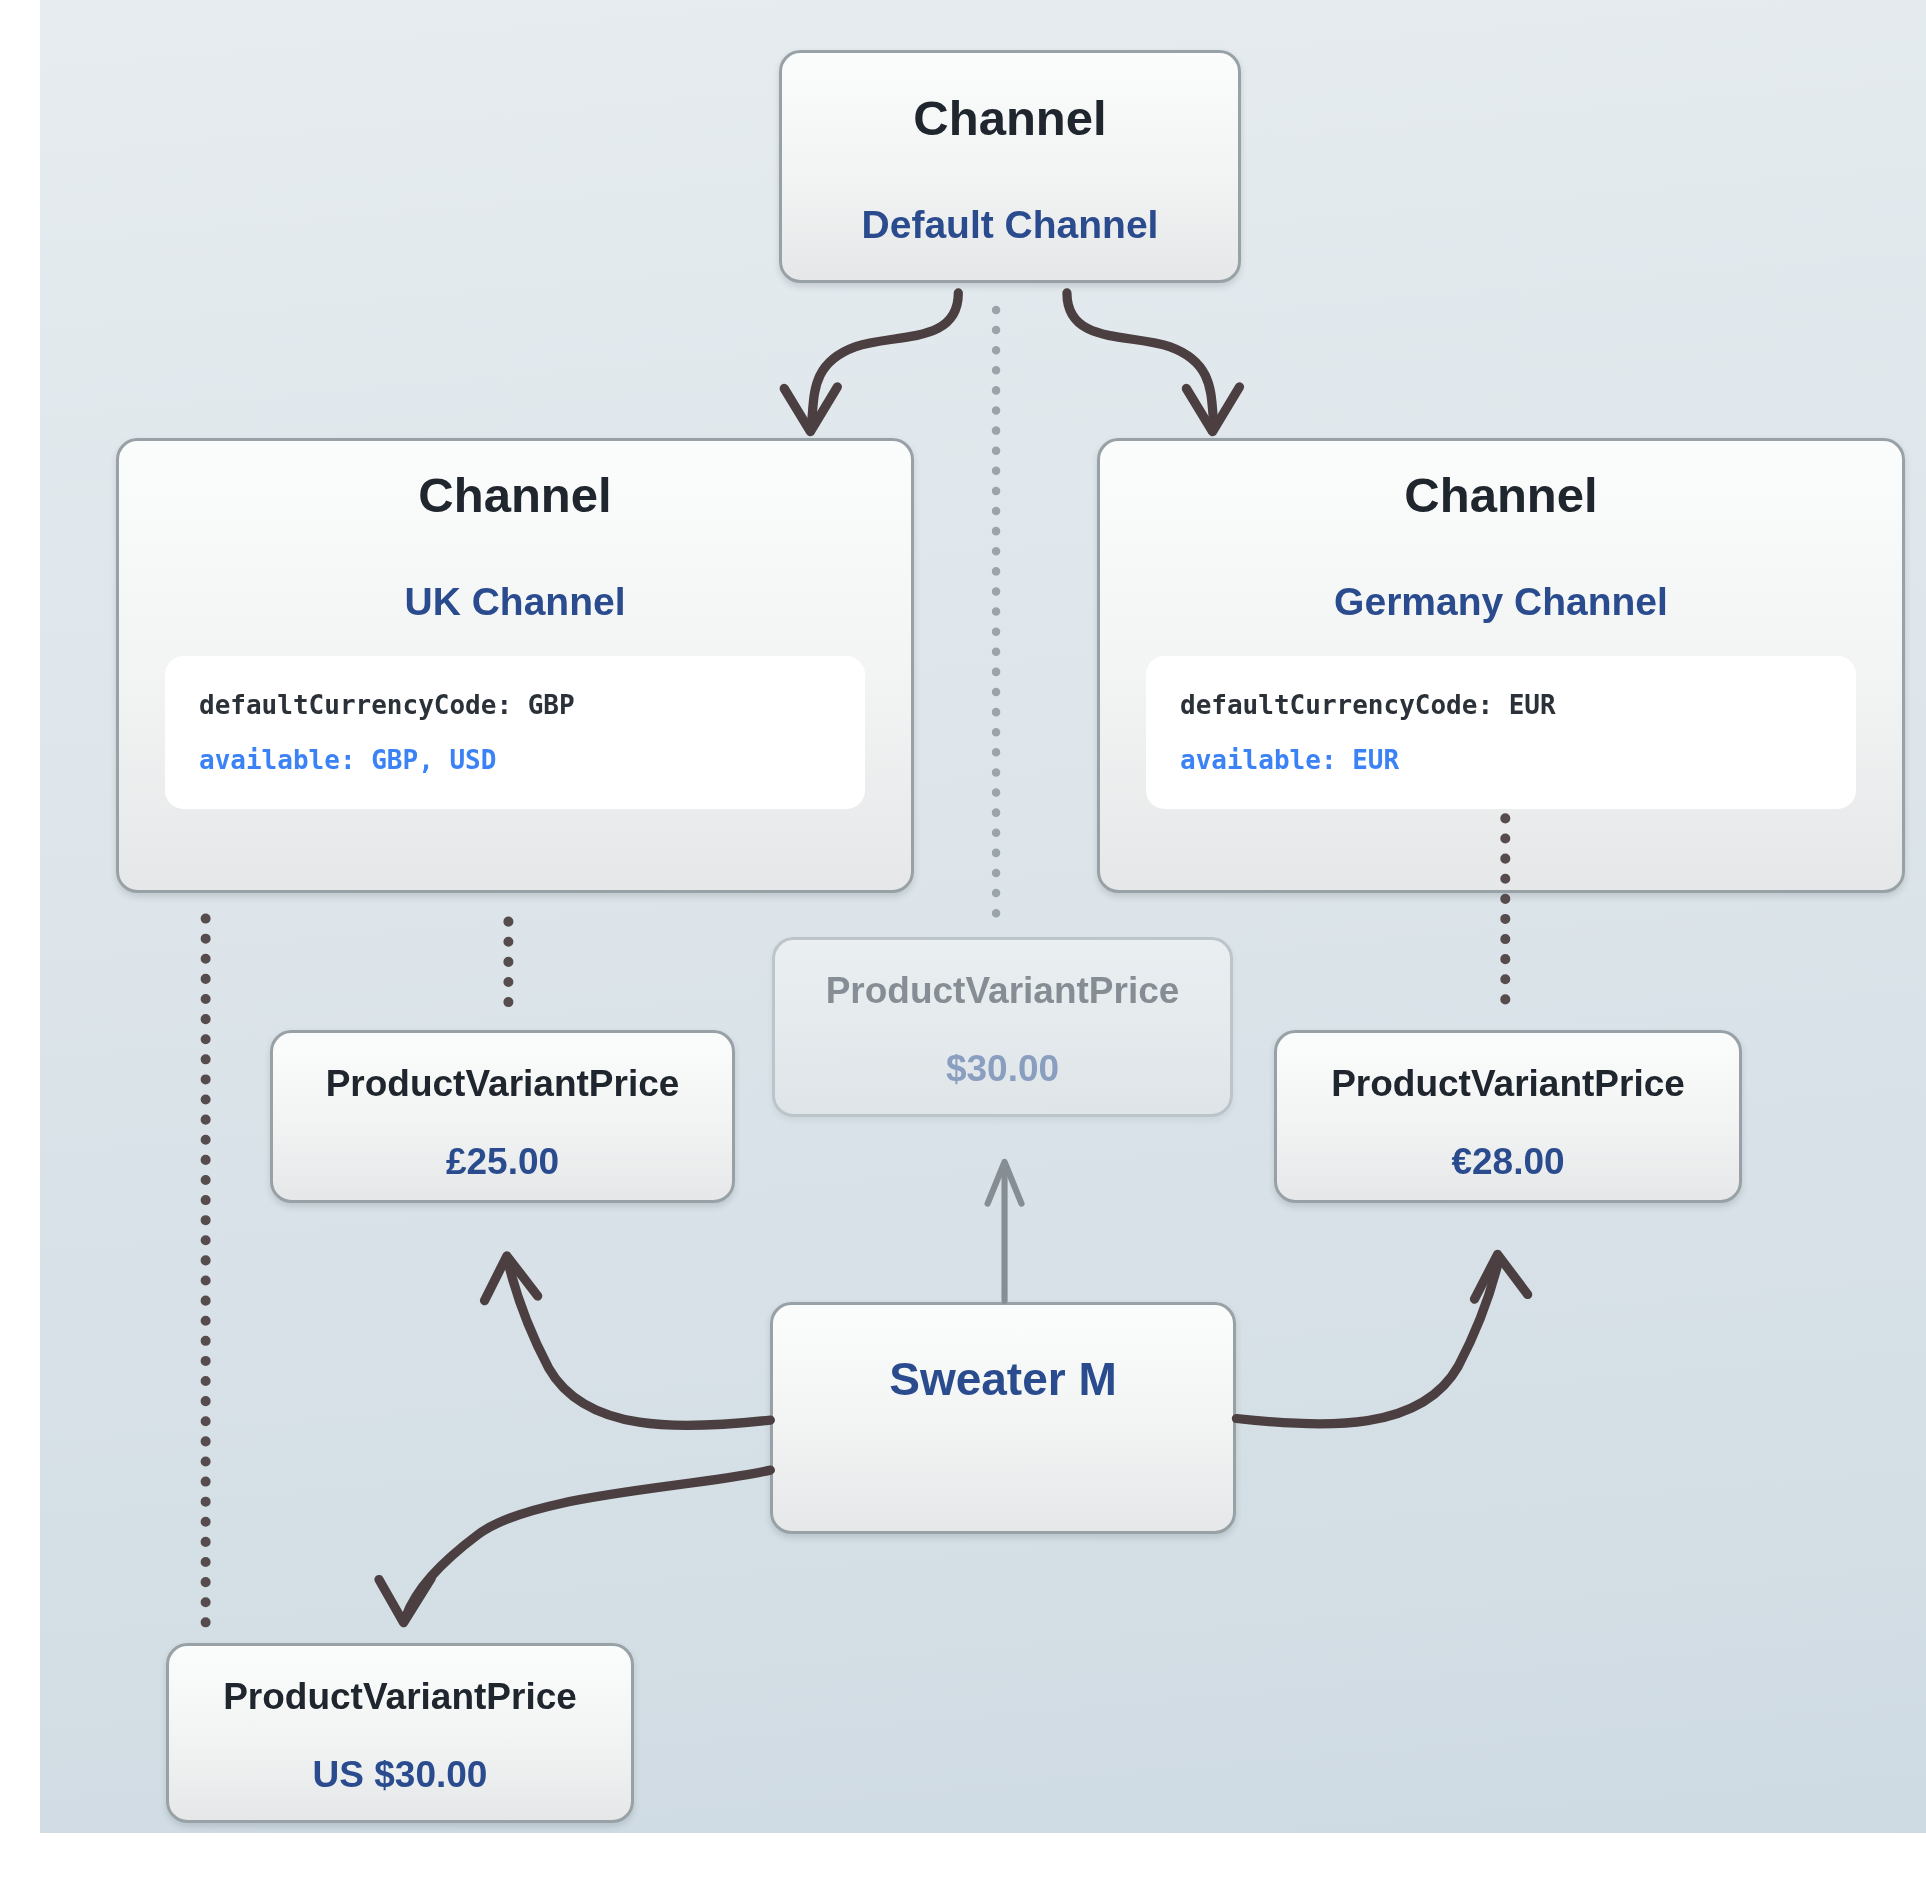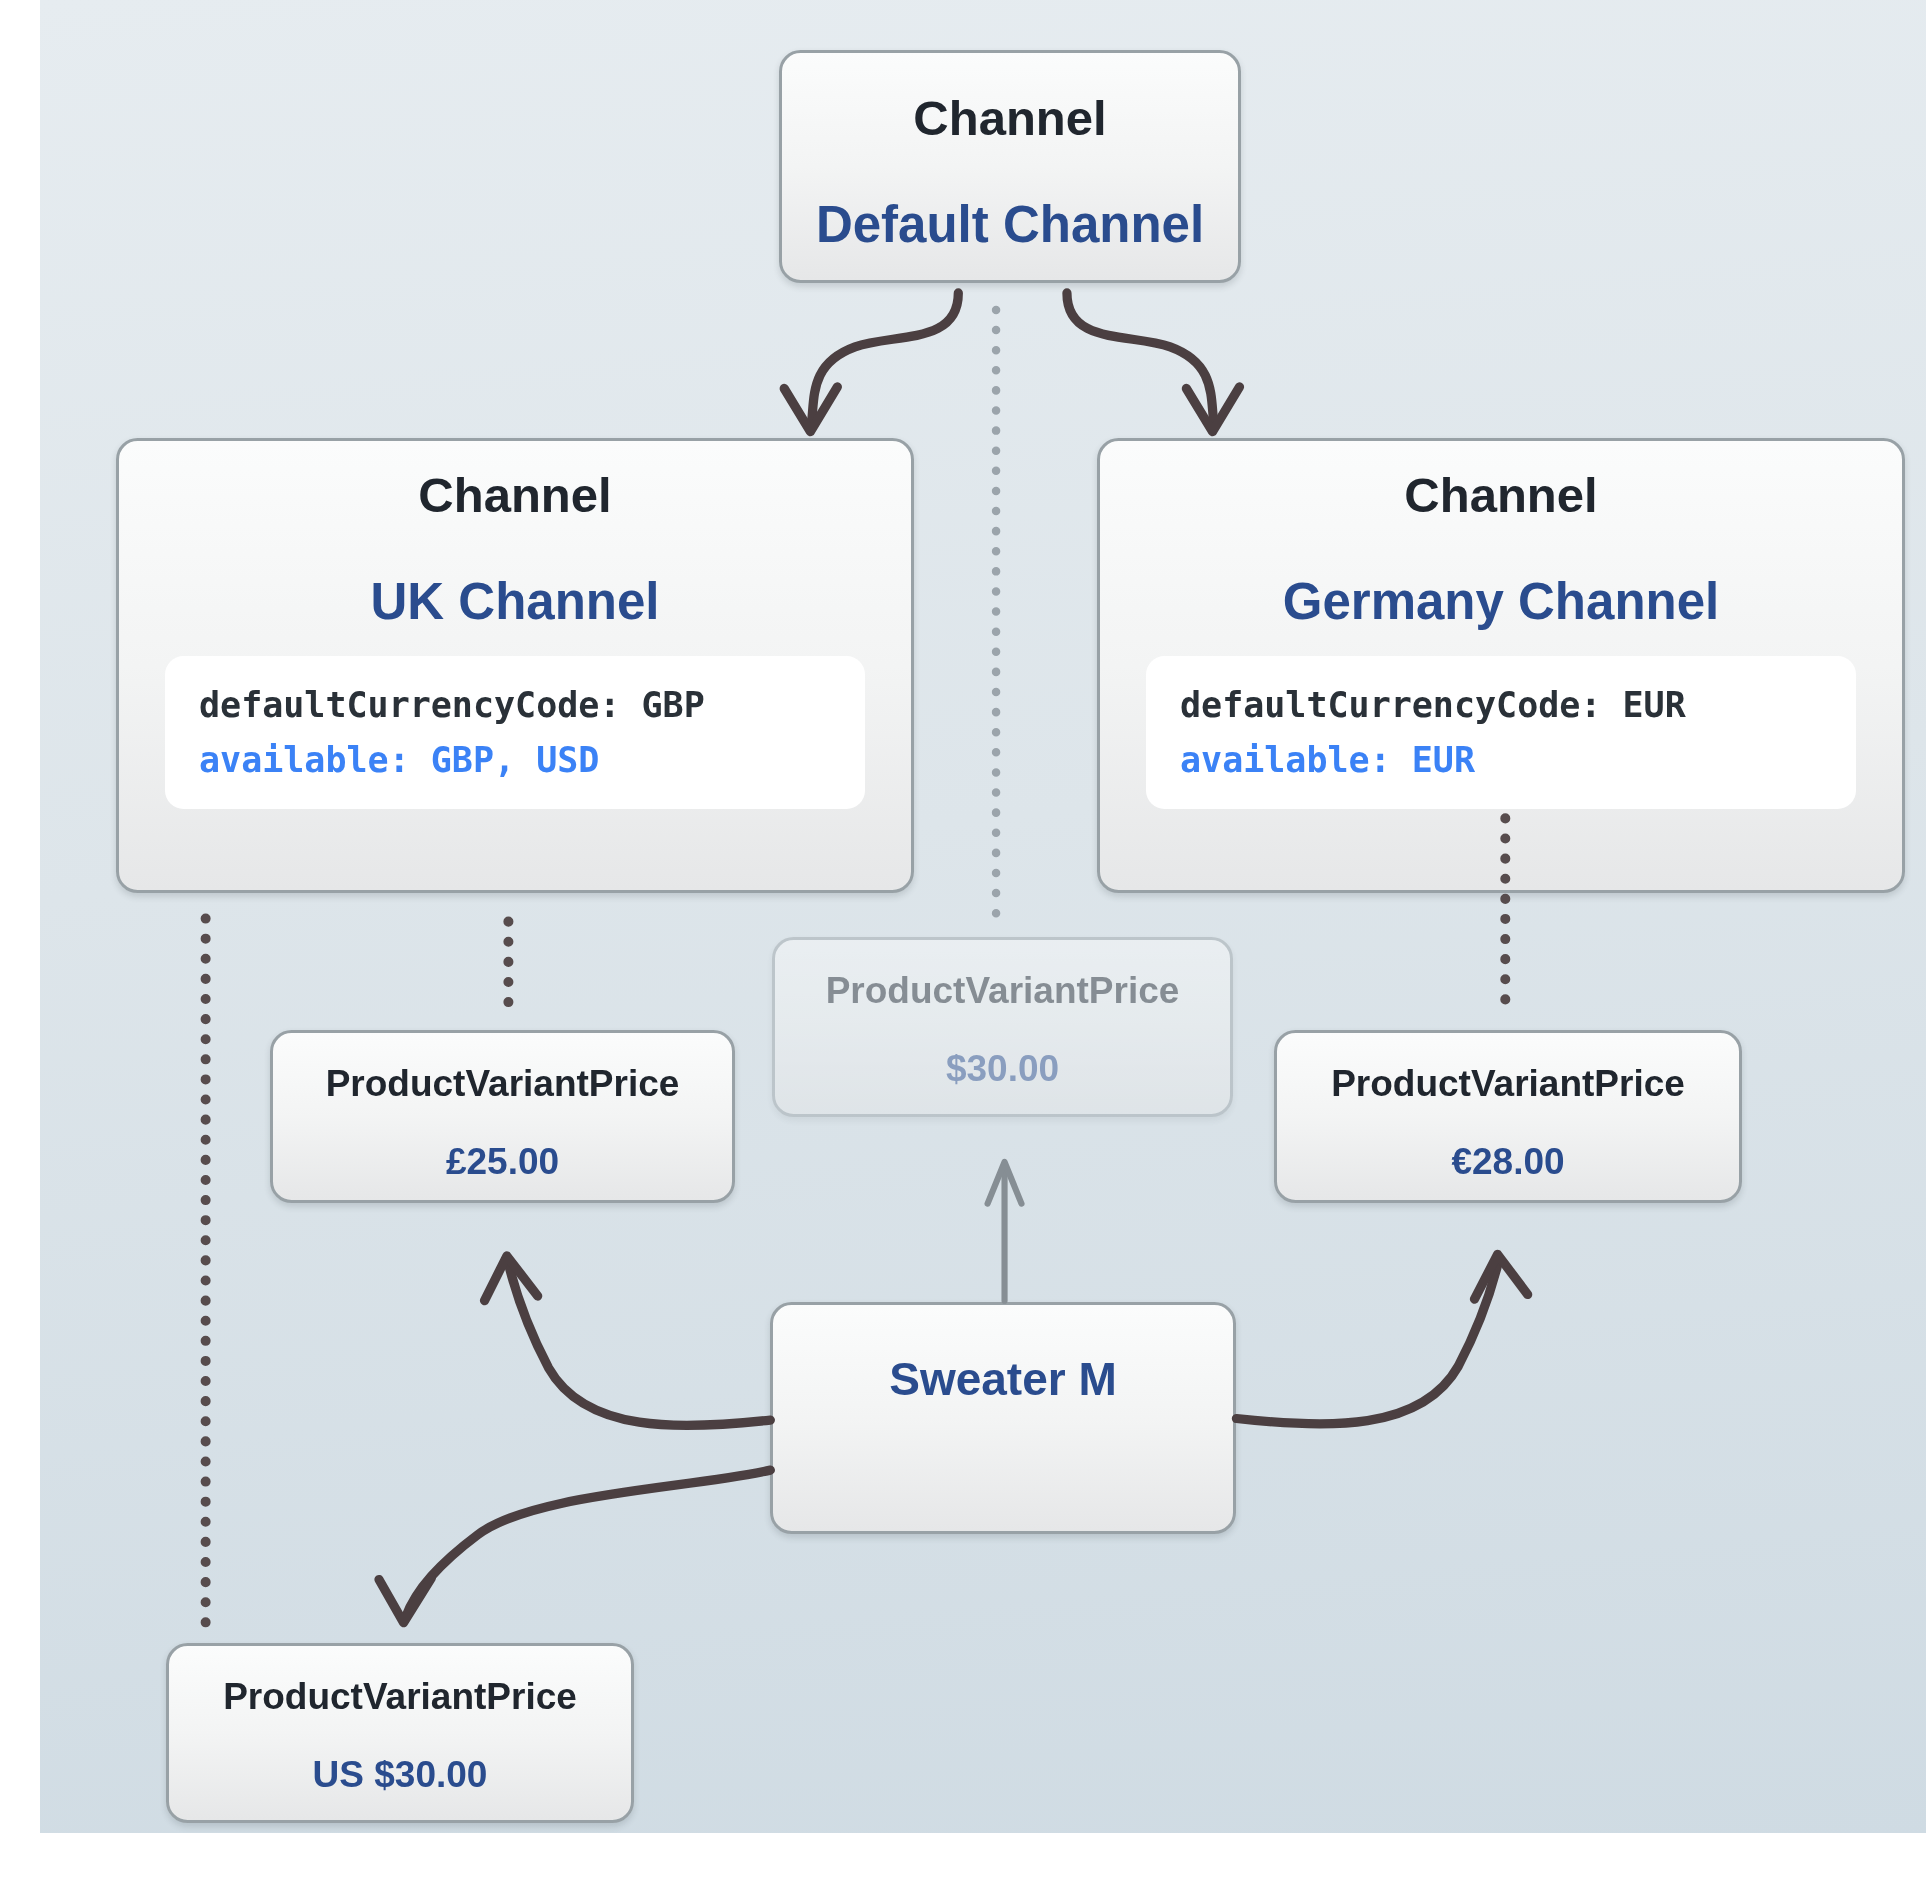--- a/index.html
+++ b/index.html
@@ -20,35 +20,35 @@
     box-shadow:0 3.1px 6.2px rgba(50,60,70,.16);
     display:flex;flex-direction:column;align-items:center;
     text-align:center;
   }
   .node-type{
     font-weight:bold;color:#20262e;
     font-size:49px;line-height:57px;margin-top:28px;
   }
   .node-name{
     font-weight:bold;color:#2a4c8e;
-    font-size:51px;line-height:59px;margin-top:46px;
+    font-size:39px;line-height:59px;margin-top:46px;
   }
   
   .channel .node-type{margin-top:26px;}
   .channel .node-name{margin-top:48px;}
   .code-block{
     box-sizing:border-box;
     margin-top:25px;
     width:calc(100% - 92px);
     background:#ffffff;
     border-radius:18.5px;
     padding:21.6px 34px;
     text-align:left;
     font-family:"DejaVu Sans Mono","Liberation Mono",monospace;
-    font-size:35px;line-height:55px;
+    font-size:26px;line-height:55px;
   }
   .code-line-1{color:#2a3138;font-weight:bold;}
   .code-line-2{color:#3b82f6;font-weight:bold;}
   
   .price .node-type{font-size:37px;line-height:43px;margin-top:29px;text-align:center;}
   .price .node-value{
     font-weight:bold;color:#2a4c8e;
     font-size:37px;line-height:43px;margin-top:35px;
   }
   .faded{opacity:.45;}

